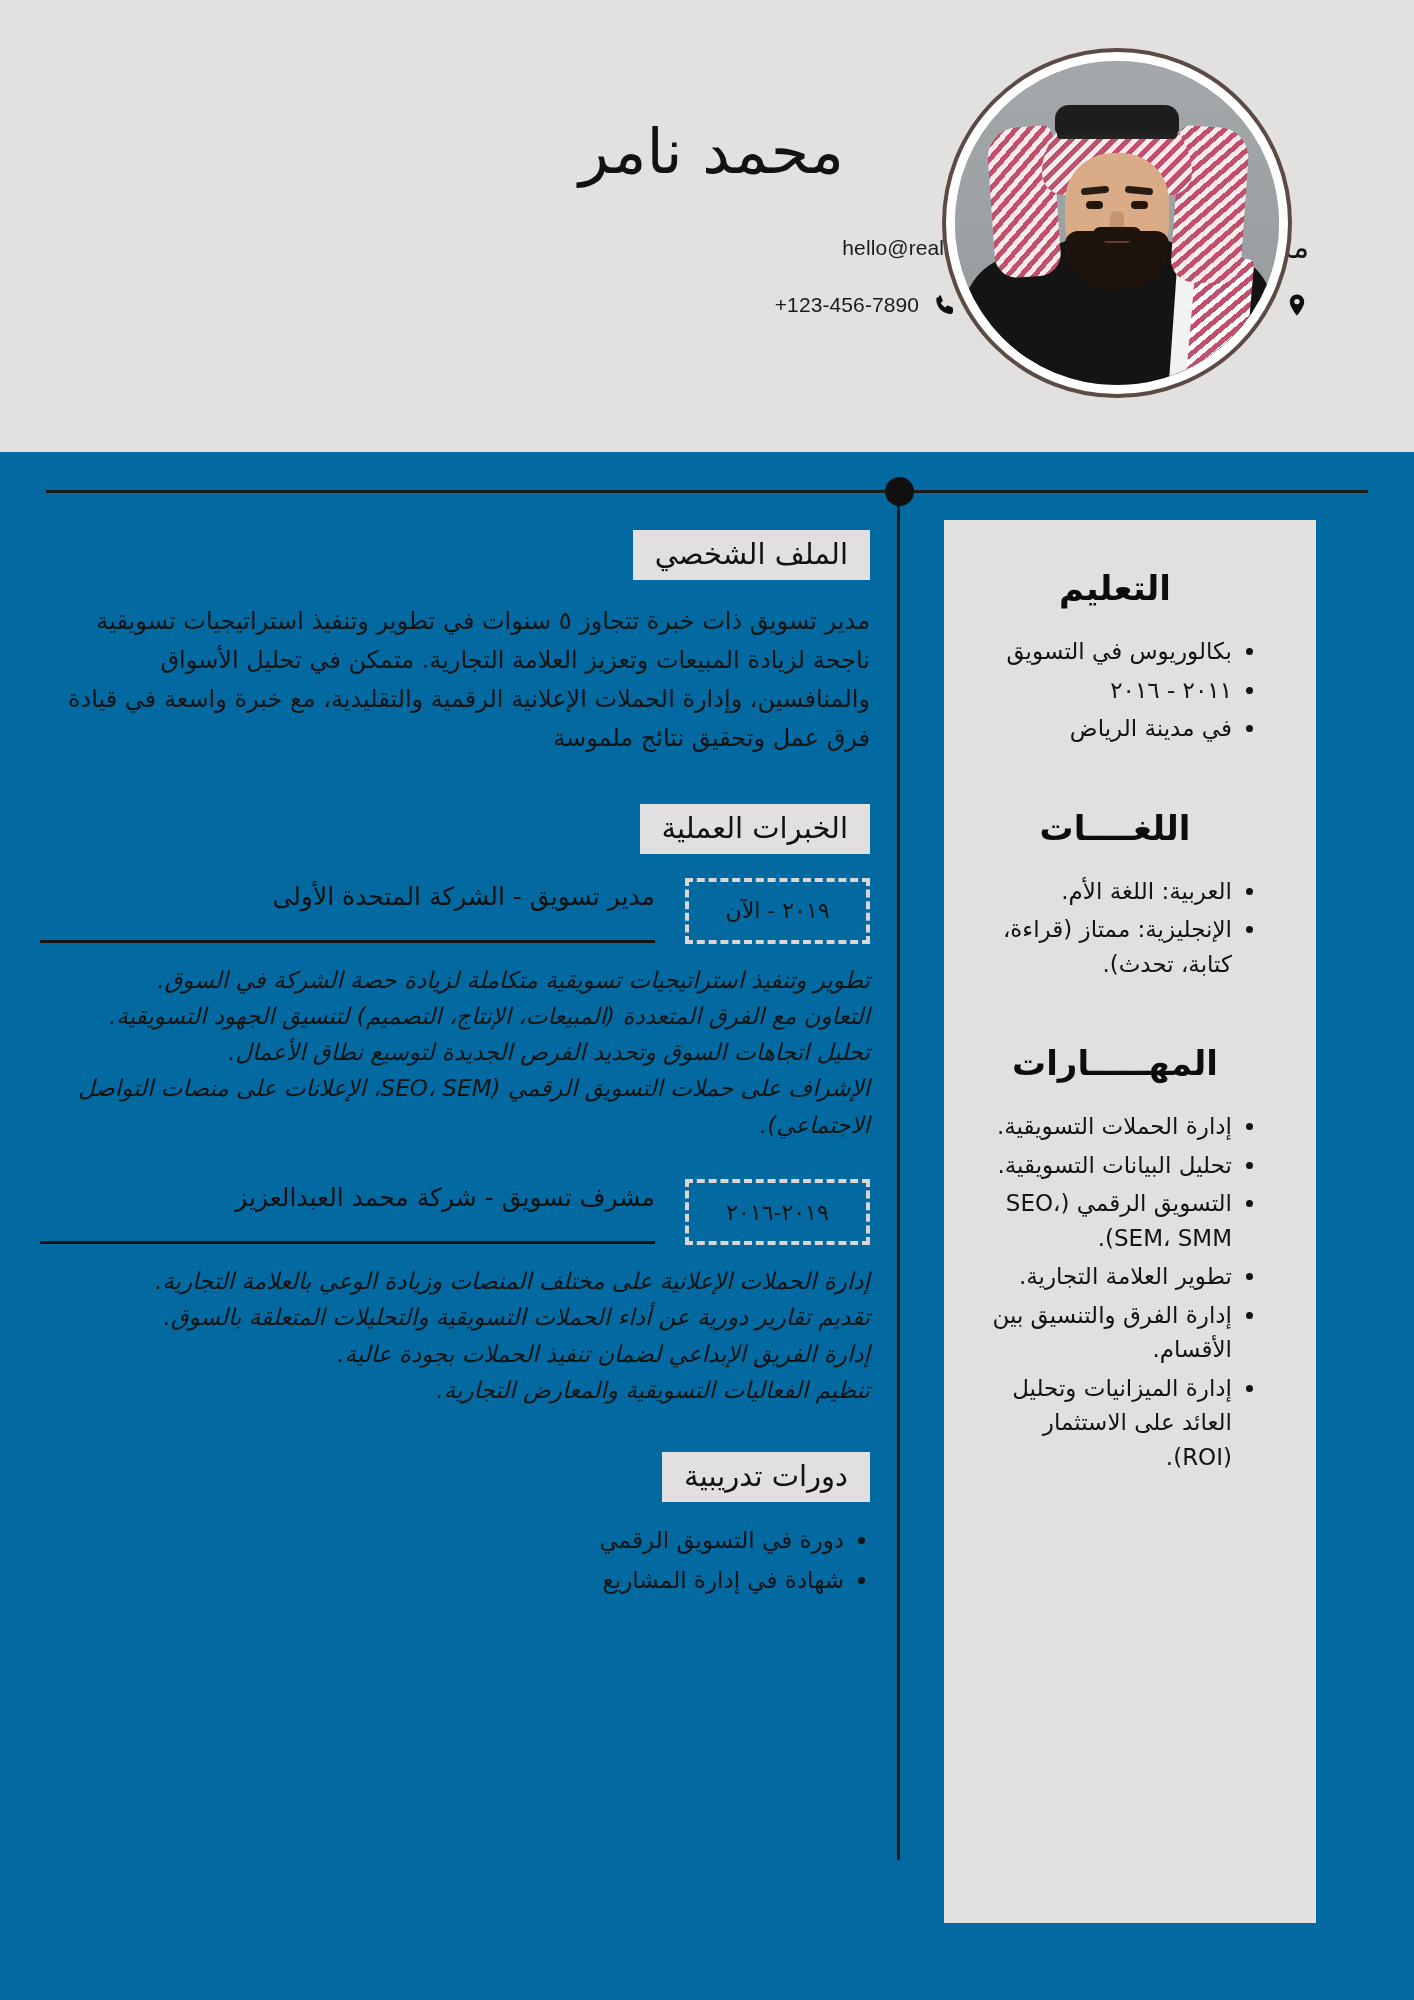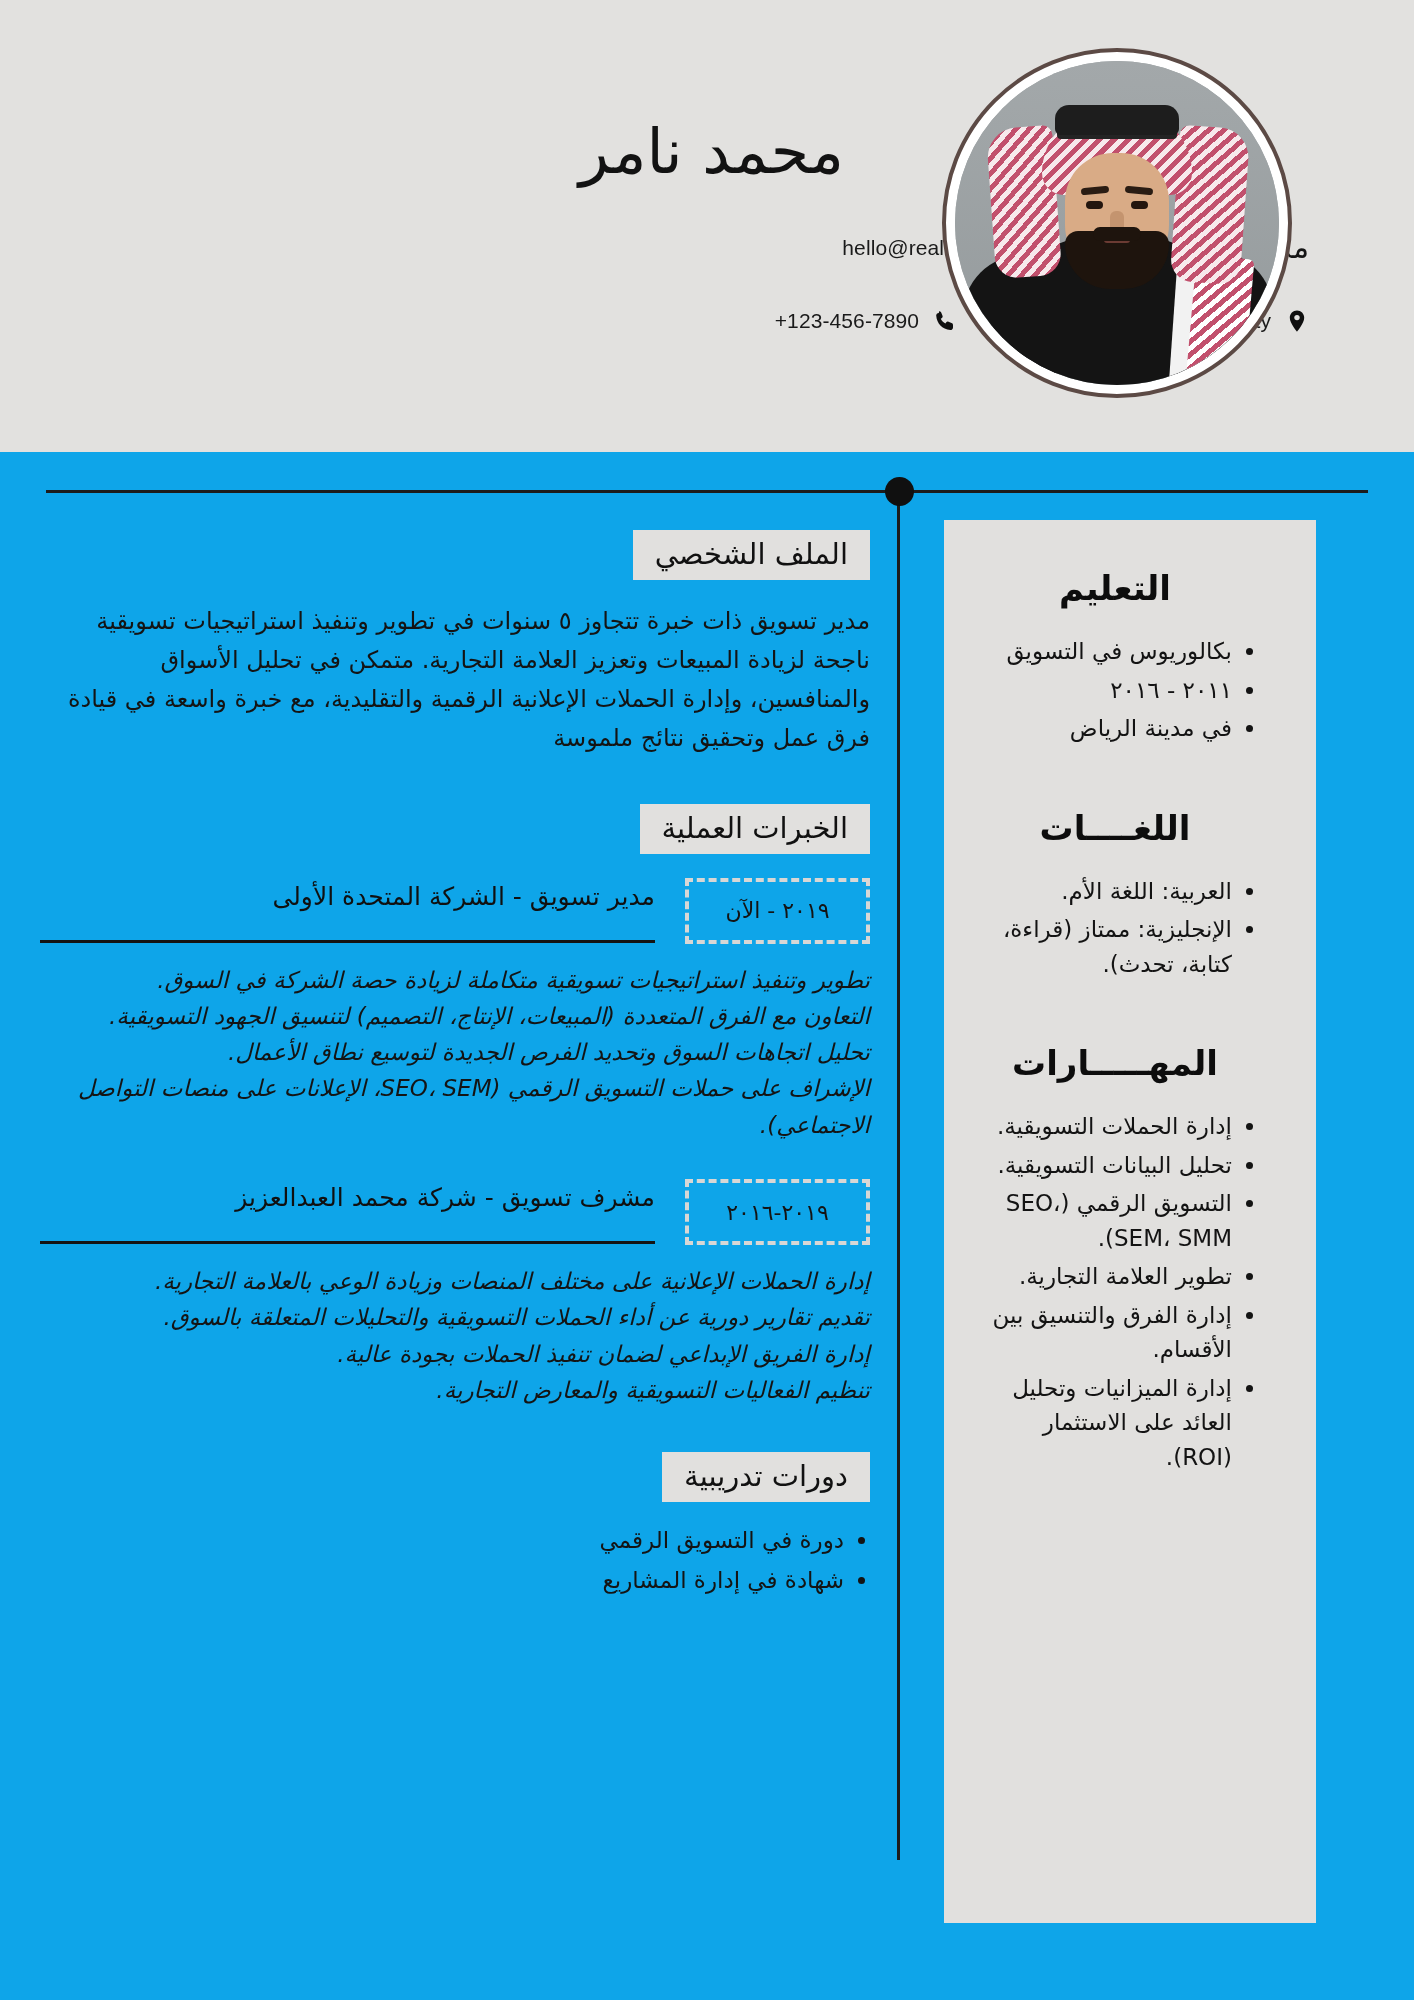--- a/index.html
+++ b/index.html
@@ -8,21 +8,21 @@
     width: 1414px;
     height: 2000px;
     background: #ffffff;
     font-family: "DejaVu Sans", "Liberation Sans", sans-serif;
   }
 
   .page {
     position: relative;
     width: 1414px;
     height: 2000px;
-    background: #0ea5e9;
+    background: #0369a1;
     overflow: hidden;
   }
 
   
   .header {
     position: relative;
     width: 1414px;
     height: 452px;
     background: #e2e1df;
   }
@@ -85,21 +85,21 @@
     width: 24px;
     height: 24px;
     display: inline-flex;
     align-items: center;
     justify-content: center;
     flex: 0 0 auto;
   }
   .ic svg { display: block; }
 
   .contact-row2 {
-    margin-top: 44px;
+    margin-top: 28px;
     display: flex;
     flex-direction: row;
     align-items: center;
     justify-content: flex-start;
     gap: 58px;
   }
 
   
   .avatar-wrap {
     position: absolute;

